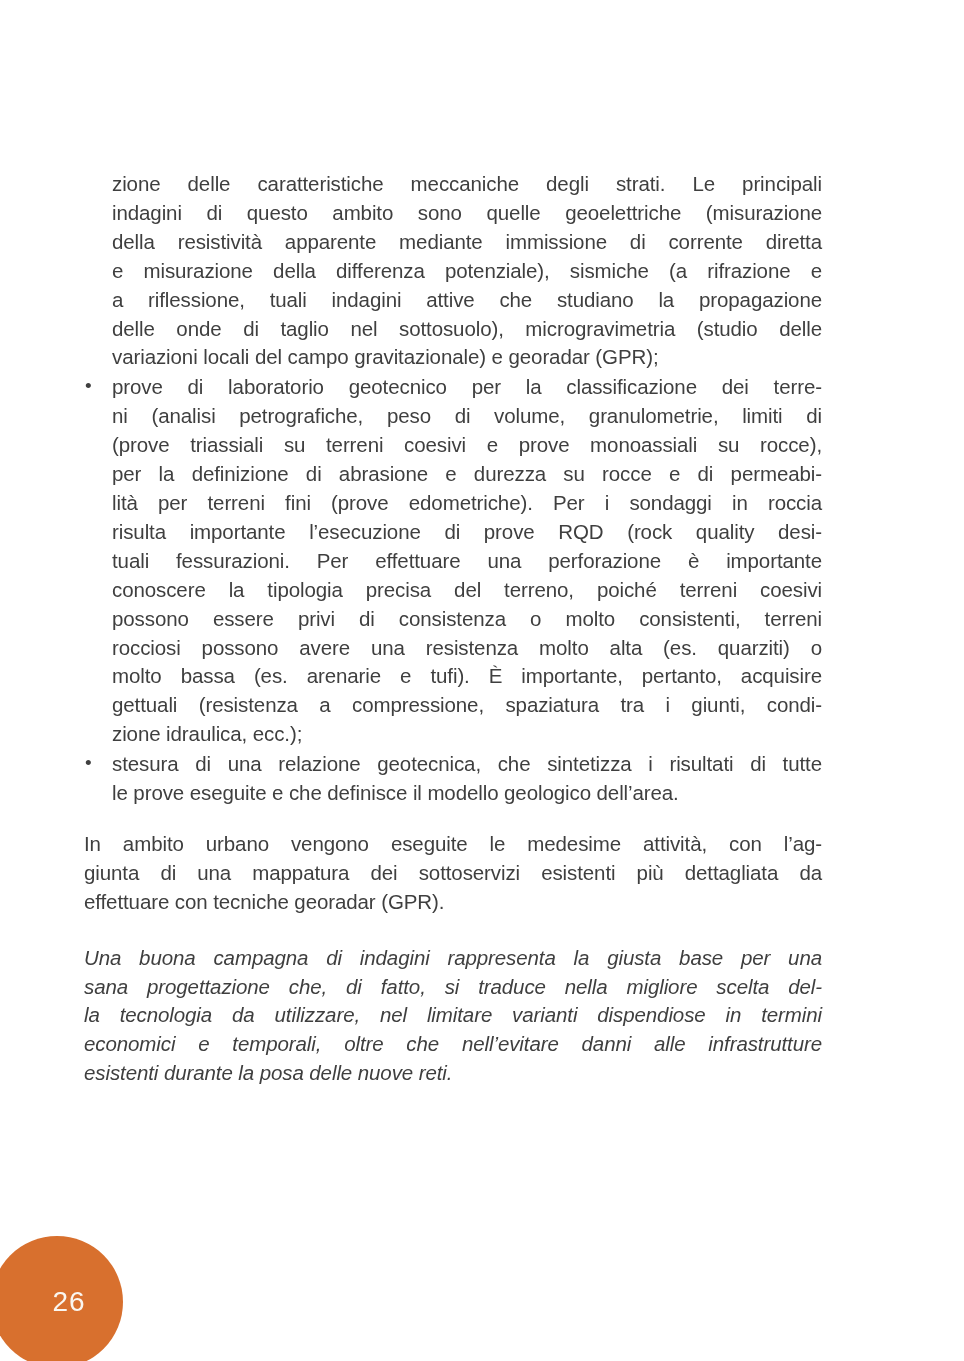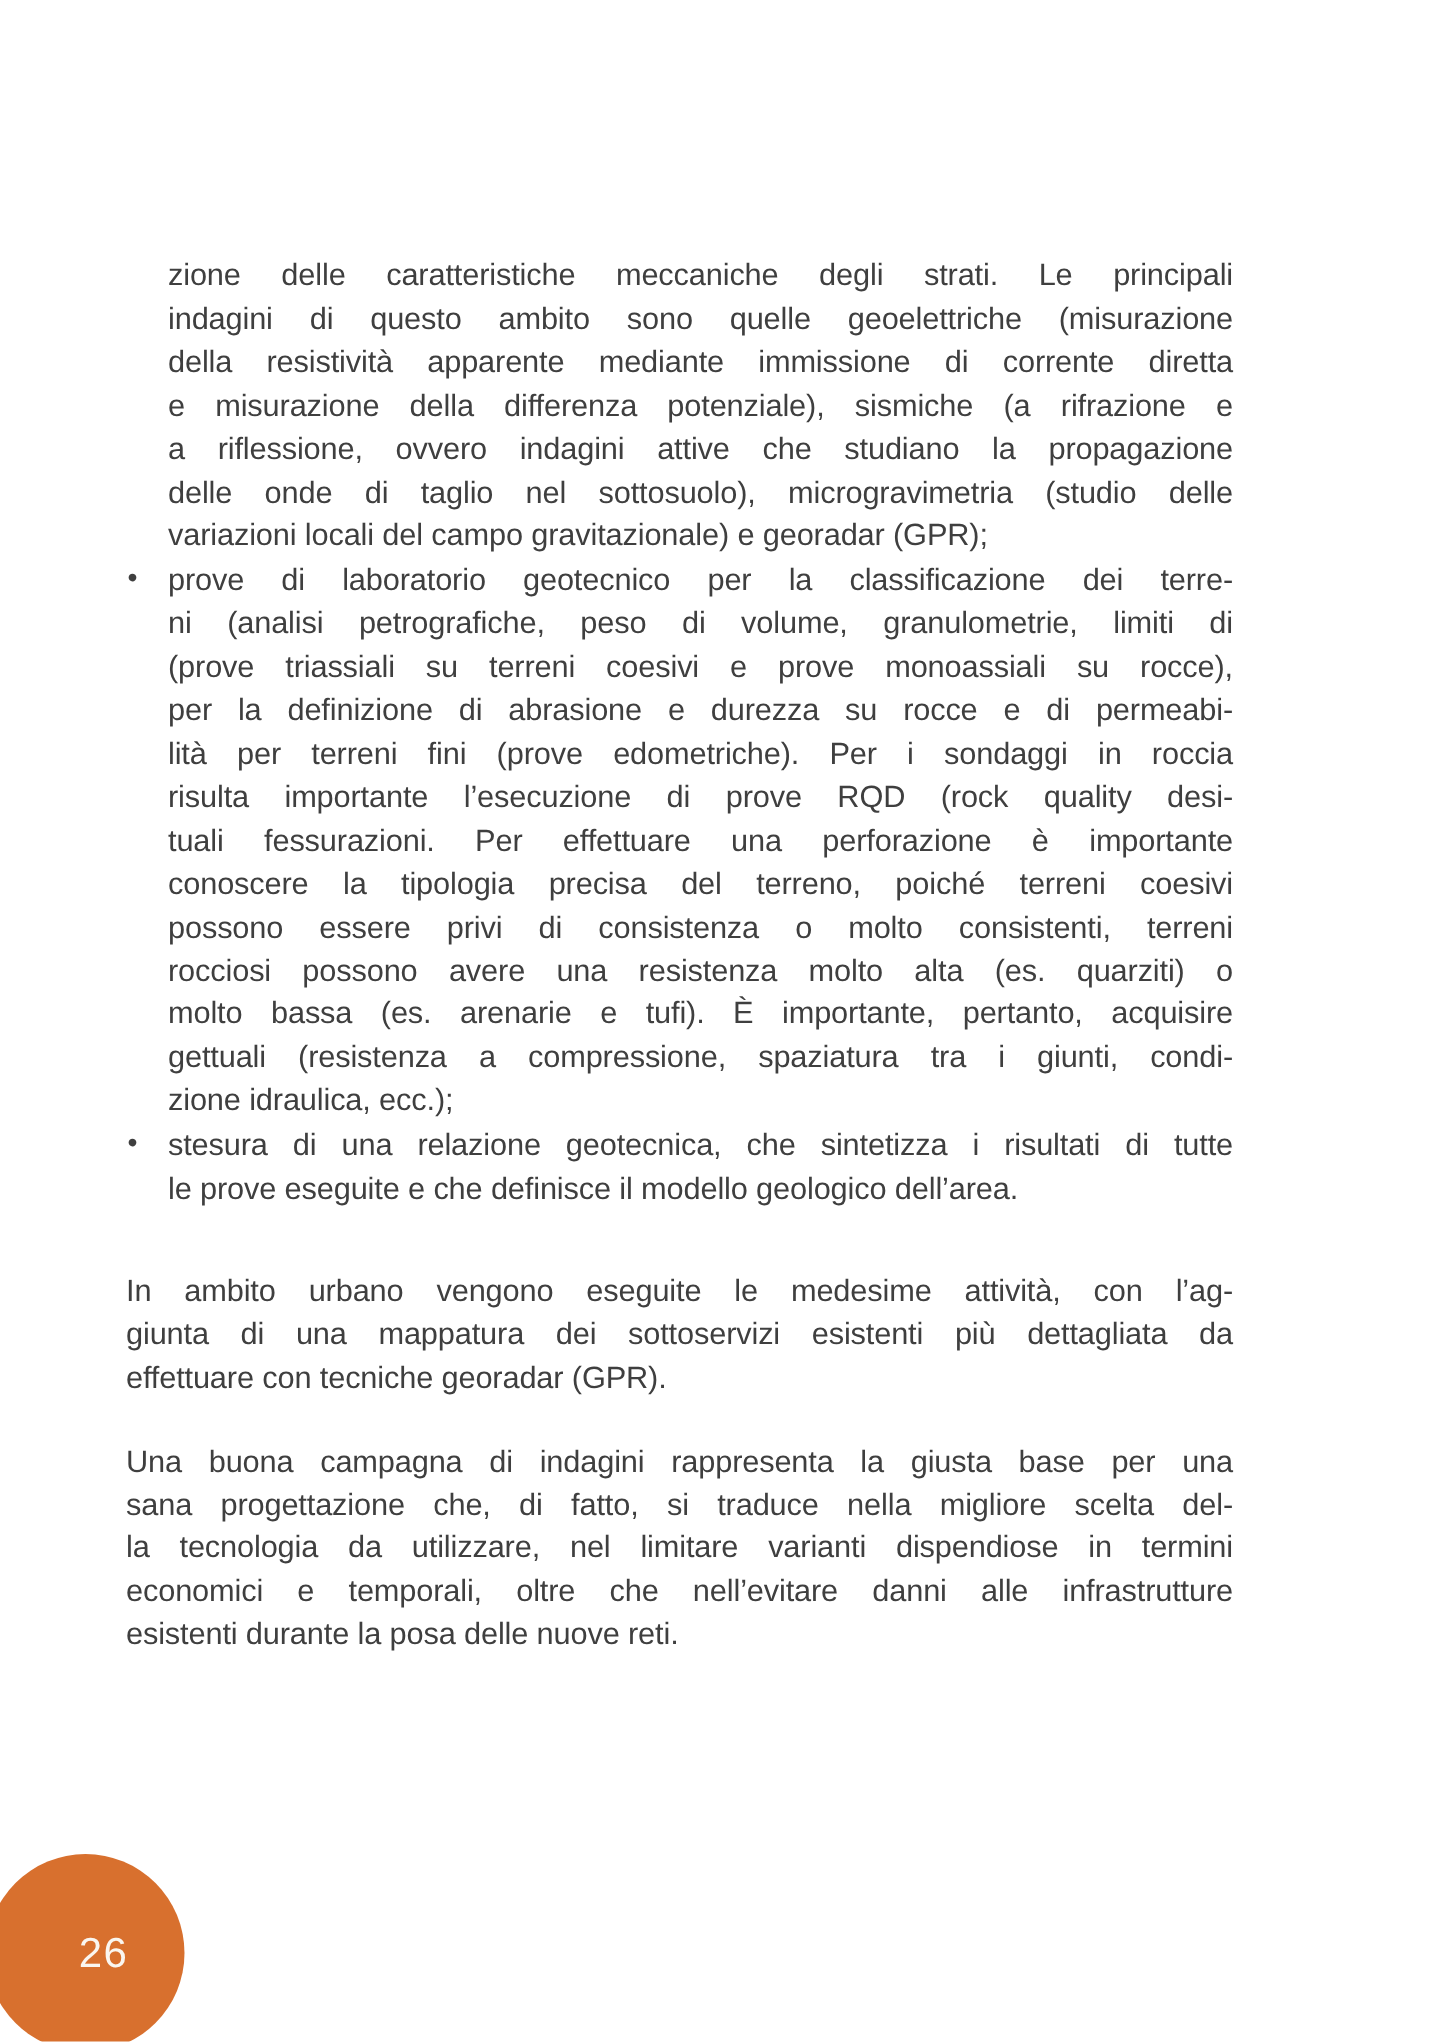--- a/index.html
+++ b/index.html
@@ -33,22 +33,22 @@
     font-size: 19px;
     line-height: 28.9px;
   }
   .line {
     text-align: justify;
     text-align-last: justify;
     text-justify: inter-word;
     min-height: 28.9px;
   }
   .line.last { text-align-last: left; }
-  .block.paragraph { margin-top: 39px; }
-  .block.paragraph + .block.paragraph { margin-top: 27px; }
+  .block.paragraph { margin-top: 22px; }
+  .block.paragraph + .block.paragraph { margin-top: 27px; font-style: italic; }
   .page-number-badge {
     position: absolute;
     left: -9px; top: 1236px;
     width: 132px; height: 132px;
     border-radius: 50%;
     background: #d8702e;
   }
   .page-number {
     position: absolute;
     left: 0; top: 0;
@@ -67,21 +67,21 @@
 </head>
 <body>
 
 <div class="page">
   <div class="text-column" style="color: rgb(63, 63, 63);">
       <div class="block continuation">
         <div class="line">zione delle caratteristiche meccaniche degli strati. Le principali</div>
         <div class="line">indagini di questo ambito sono quelle geoelettriche (misurazione</div>
         <div class="line">della resistività apparente mediante immissione di corrente diretta</div>
         <div class="line">e misurazione della differenza potenziale), sismiche (a rifrazione e</div>
-        <div class="line">a riflessione, ovvero indagini attive che studiano la propagazione</div>
+        <div class="line">a riflessione, tuali indagini attive che studiano la propagazione</div>
         <div class="line">delle onde di taglio nel sottosuolo), microgravimetria (studio delle</div>
         <div class="line last">variazioni locali del campo gravitazionale) e georadar (GPR);</div>
       </div>
       <div class="block bullet">
         <span class="bullet-marker">•</span>
         <div class="line">prove di laboratorio geotecnico per la classificazione dei terre-</div>
         <div class="line">ni (analisi petrografiche, peso di volume, granulometrie, limiti di</div>
         <div class="line">(prove triassiali su terreni coesivi e prove monoassiali su rocce),</div>
         <div class="line">per la definizione di abrasione e durezza su rocce e di permeabi-</div>
         <div class="line">lità per terreni fini (prove edometriche). Per i sondaggi in roccia</div>

